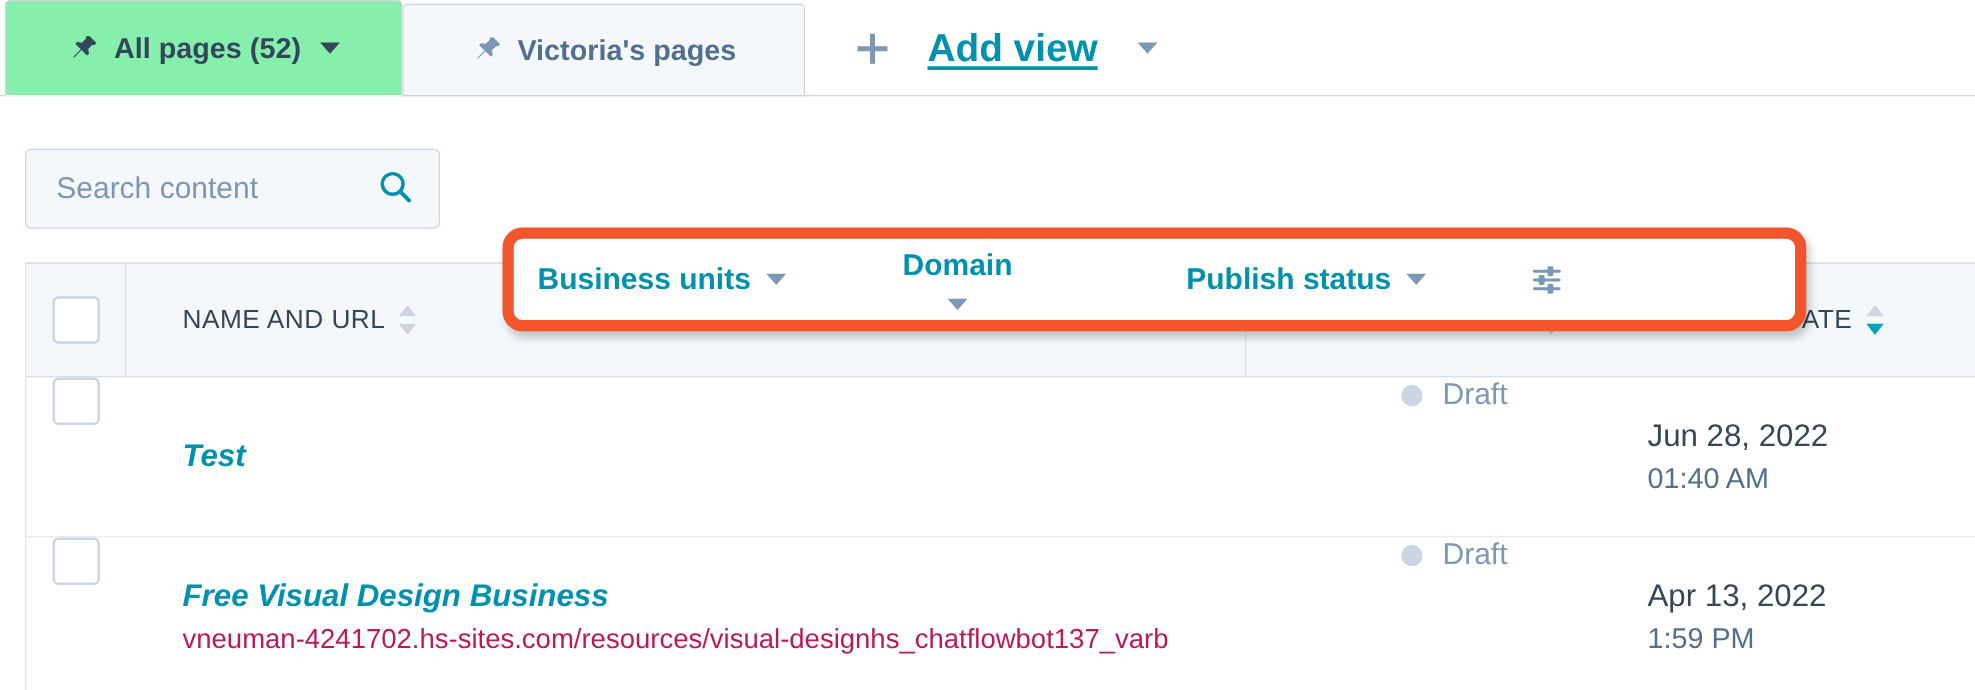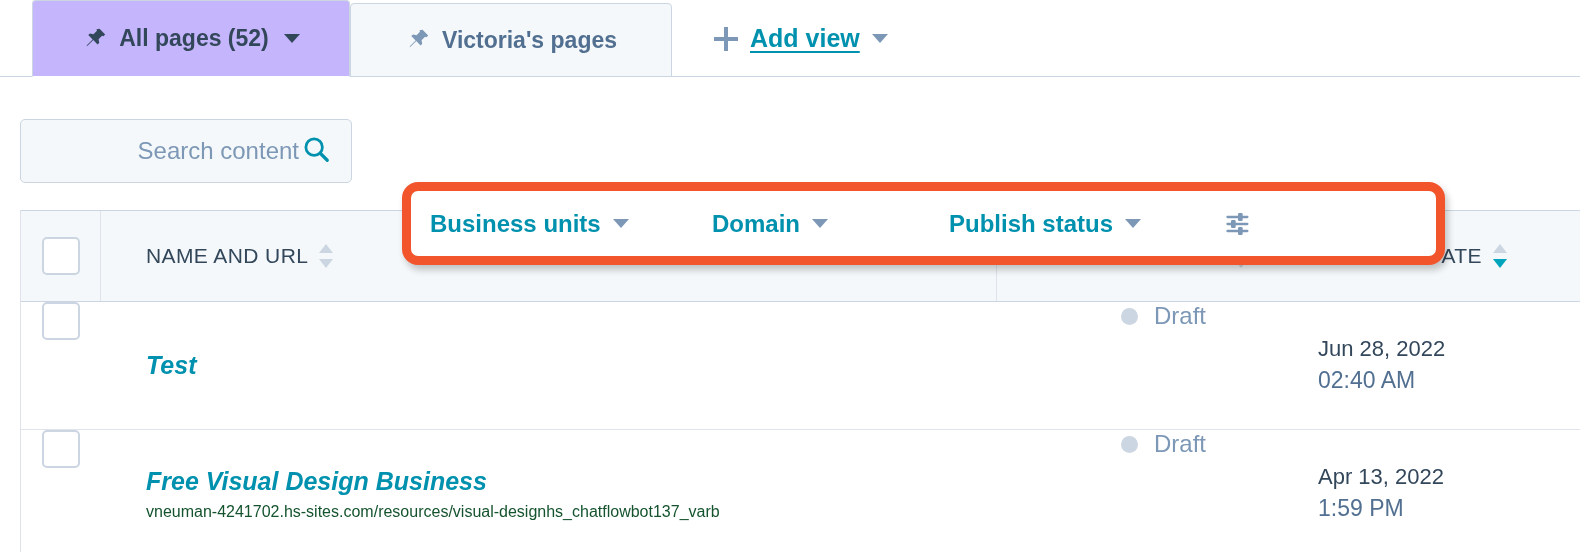--- a/index.html
+++ b/index.html
@@ -35,29 +35,29 @@
     display: flex;
     align-items: center;
     justify-content: center;
     gap: 11px;
     padding: 0 34px;
     font-size: 23px;
     cursor: pointer;
     white-space: nowrap;
   }
   .tab-active {
-    background: #c4b5fd;
+    background: #86efac;
     border: 1px solid #cbd6e2;
     border-bottom: 1px solid #ffffff;
     border-top-left-radius: 4px;
     border-top-right-radius: 4px;
     color: #33475b;
     font-weight: 700;
     z-index: 3;
-    margin-left: 32px;
+    margin-left: 4px;
     min-width: 318px;
   }
   .tab-inactive {
     background: #f5f8fa;
     border: 1px solid #cbd6e2;
     border-top-left-radius: 4px;
     border-top-right-radius: 4px;
     color: #516f90;
     font-weight: 700;
     z-index: 1;
@@ -68,24 +68,24 @@
   .tab-caret {
     width: 0; height: 0;
     border-left: 8px solid transparent;
     border-right: 8px solid transparent;
     border-top: 9px solid #33475b;
     margin-left: 4px;
   }
   .addview {
     display: flex;
     align-items: center;
-    gap: 12px;
+    gap: 32px;
     height: 77px;
     padding: 0 30px 0 42px;
-    font-size: 25px;
+    font-size: 31px;
     cursor: pointer;
     z-index: 2;
   }
   .plus-icon {
     position: relative;
     width: 24px; height: 24px;
     flex: 0 0 24px;
   }
   .plus-icon:before, .plus-icon:after {
     content: ""; position: absolute; background: #7c98b6;
@@ -123,21 +123,20 @@
     padding: 0 20px 0 22px;
     cursor: text;
   }
   .search-input {
     flex: 1 1 auto;
     border: none; outline: none; background: transparent;
     font-family: "Liberation Sans", sans-serif;
     font-size: 24px;
     color: #4c1d95;
     min-width: 0;
-    text-align: right;
   }
   .search-input::placeholder { color: #7c98b6; opacity: 1; }
 
   
   .highlight-box {
     position: absolute;
     left: 402px; top: 105px;
     width: 1043px; height: 83px;
     border: 9px solid #f2552c;
     border-radius: 16px;
@@ -163,21 +162,21 @@
     cursor: pointer;
     white-space: nowrap;
   }
   .filter-caret {
     width: 0; height: 0;
     border-left: 8px solid transparent;
     border-right: 8px solid transparent;
     border-top: 9px solid #7c98b6;
   }
   .f-bu   { position: absolute; left: 28px; }
-  .f-dom  { position: absolute; left: 310px; }
+  .f-dom  { position: absolute; left: 320px; flex-direction: column; }
   .f-pub  { position: absolute; left: 547px; }
   .f-more { position: absolute; left: 822px; gap: 16px; }
   .sliders-icon { display: inline-flex; align-items: center; }
 
   
   .table {
     position: absolute;
     top: 210px; left: 20px;
     width: 1560px;
   }
@@ -256,41 +255,41 @@
   }
   .row-name {
     font-size: 25px;
     font-weight: 700;
     color: #0091ae;
     cursor: pointer;
     line-height: 1.25;
     font-style: italic;
   }
   .row-url {
-    font-size: 16px;
-    color: #14532d;
+    font-size: 22px;
+    color: #be185d;
     margin-top: 5px;
     line-height: 1.2;
   }
   .status-cell {
     flex-direction: row;
     align-items: center;
     gap: 16px;
   }
   .status-dot {
     width: 17px; height: 17px;
     border-radius: 50%;
     background: #cbd6e2;
     flex: 0 0 17px;
   }
   .status-label {
     font-size: 24px;
     color: #7c98b6;
   }
-  .date-main { font-size: 22px; color: #33475b; line-height: 1.2; }
+  .date-main { font-size: 25px; color: #33475b; line-height: 1.2; }
   .date-sub  { font-size: 23px; color: #516f90; margin-top: 5px; line-height: 1.2; }
 </style>
 </head>
 <body>
 
 <div class="tabstrip">
   <div class="tabstrip-underline"></div>
 
   <div class="tab tab-active">
     <span class="pin-icon">
@@ -404,21 +403,21 @@
     </div>
     <div class="col-name cell">
       <span class="row-name">Test</span>
     </div>
     <div class="col-status cell status-cell">
       <span class="status-dot"></span>
       <span class="status-label">Draft</span>
     </div>
     <div class="col-date cell">
       <span class="date-main">Jun 28, 2022</span>
-      <span class="date-sub">02:40 AM</span>
+      <span class="date-sub">01:40 AM</span>
     </div>
   </div>
 
   <div class="row">
     <div class="col-check">
       <span class="checkbox"></span>
     </div>
     <div class="col-name cell">
       <span class="row-name">Free Visual Design Business</span>
       <span class="row-url">vneuman-4241702.hs-sites.com/resources/visual-designhs_chatflowbot137_varb</span>

